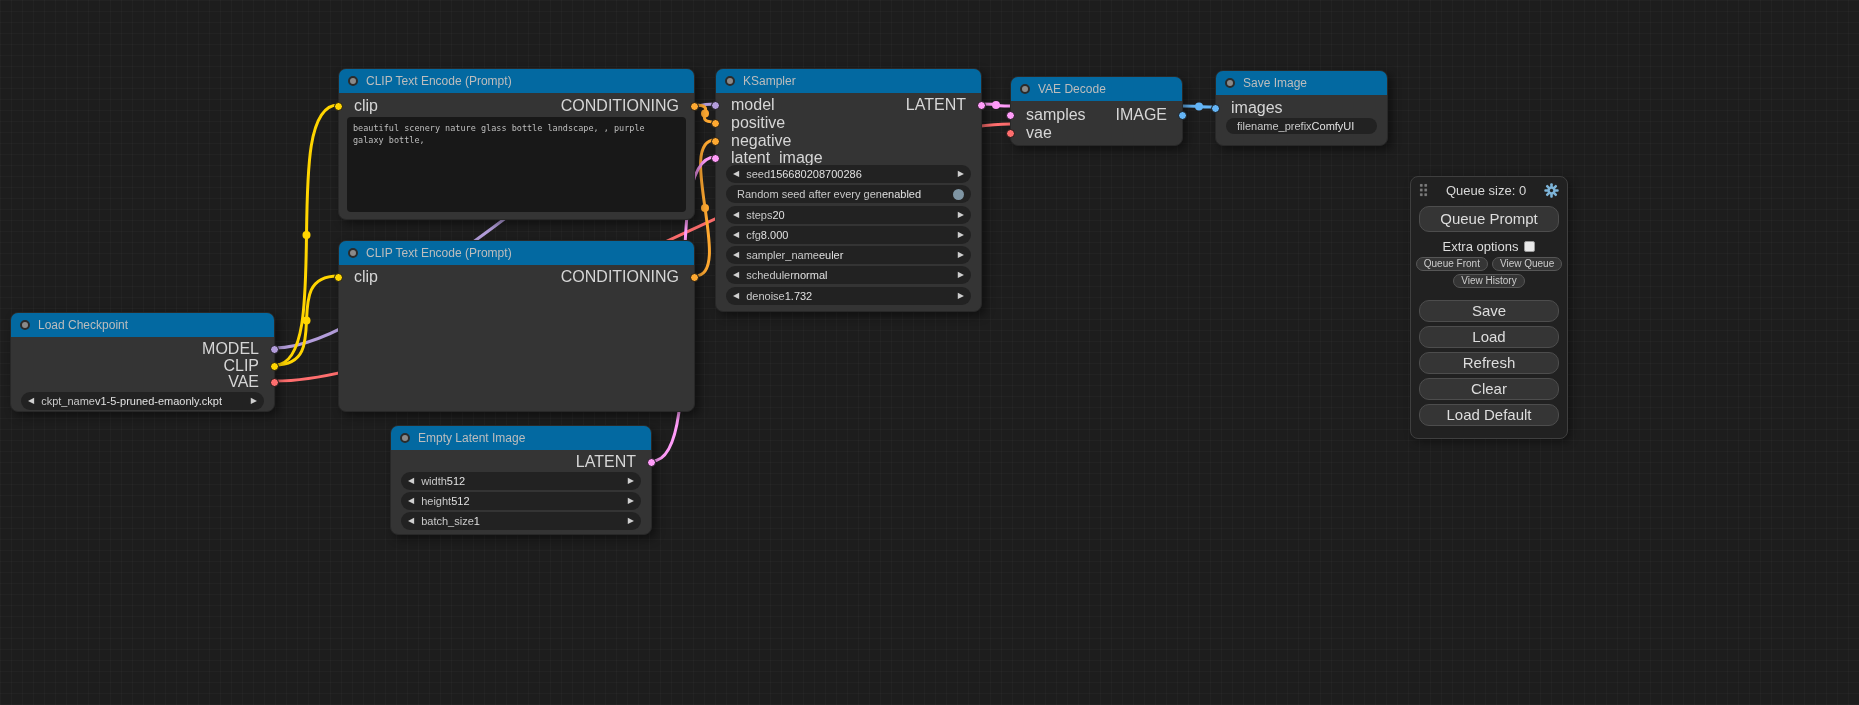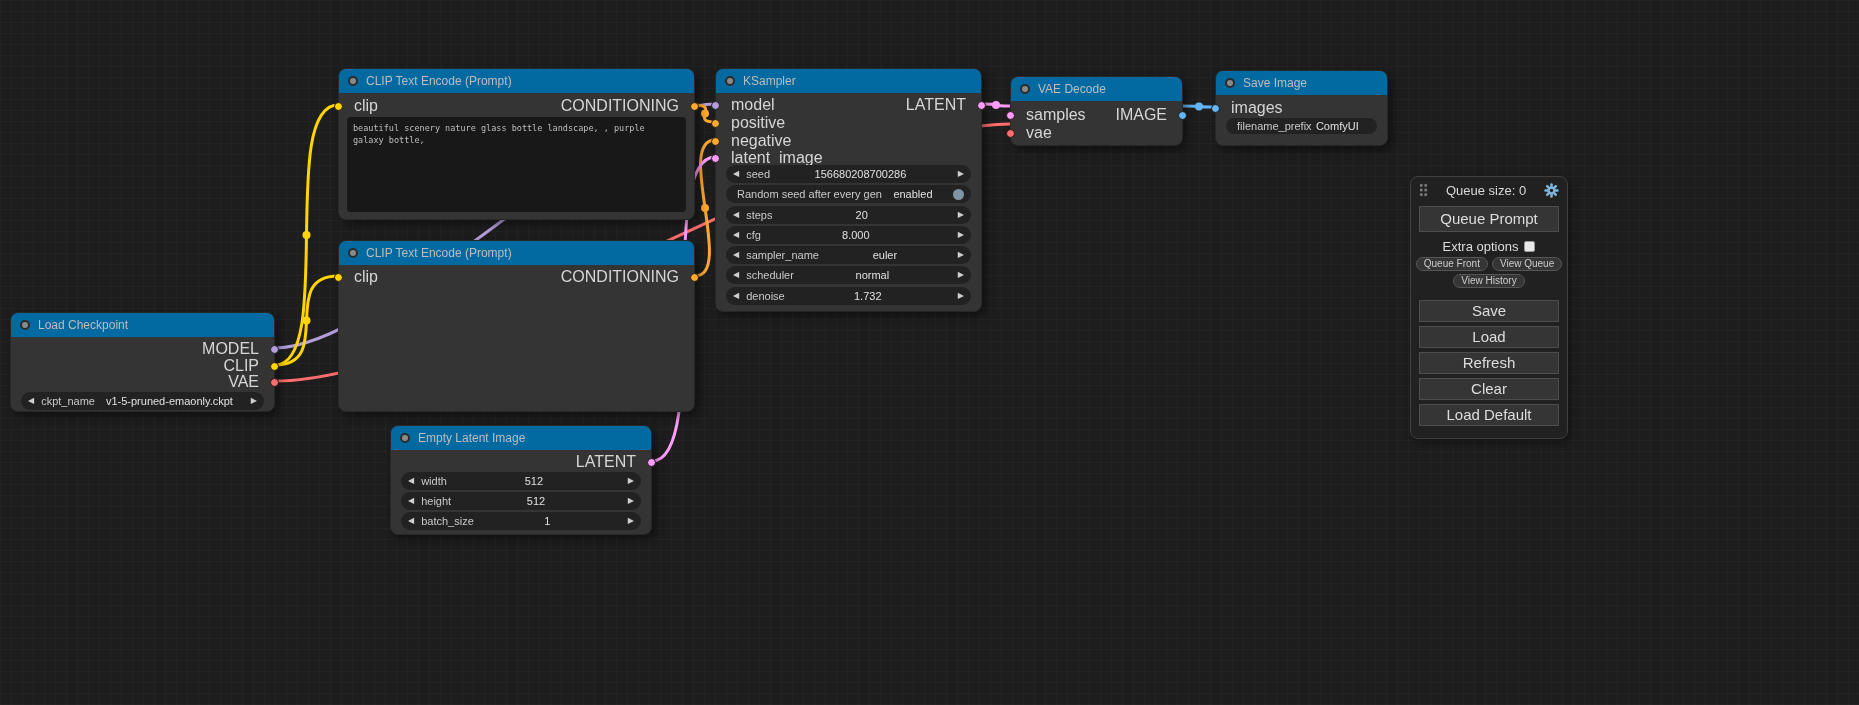--- a/index.html
+++ b/index.html
@@ -41,21 +41,21 @@
   .widget{
     position:absolute;left:10px;right:10px;height:18px;background:#222222;
     border-radius:9px;display:flex;align-items:center;box-sizing:border-box;
     font-size:11px;color:#c9c9c9;padding:0 7px;white-space:nowrap;
   }
   .arr{flex:0 0 auto;color:#cfcfcf;font-size:8px;line-height:18px;}
   .arr-l::before{content:"\25C0";}
   .arr-r::before{content:"\25B6";}
   .wlabel{margin-left:7px;flex:0 0 auto;}
   .wlabel.noarr{margin-left:4px;}
-  .wvalue{flex:1 1 auto;text-align:center;margin-right:7px;color:#e0e0e0;}
+  .wvalue{flex:1 1 auto;text-align:left;margin-right:7px;color:#e0e0e0;}
   .toggle-knob{flex:0 0 auto;width:11px;height:11px;border-radius:50%;background:#7f95a3;margin-left:2px;}
 
   .prompt-box{
     position:absolute;left:8px;right:8px;background:#181818;border-radius:4px;
     color:#bfbfbf;font-family:"DejaVu Sans Mono", monospace;font-size:8.5px;
     line-height:1.45;padding:5px 6px;box-sizing:border-box;white-space:pre-wrap;overflow:hidden;
   }
 
   
   .queue-panel{
@@ -66,21 +66,21 @@
   }
   .qp-header{display:flex;align-items:flex-start;height:18px;margin-bottom:5px;}
   .drag-handle{
     width:9px;height:14px;flex:0 0 auto;
     background-image:radial-gradient(circle,#7d7d7d 1.2px,transparent 1.7px);
     background-size:4.5px 4.7px;
   }
   .qp-title{flex:1 1 auto;text-align:center;font-size:13px;color:#d8d8d8;}
   .gear{flex:0 0 auto;cursor:pointer;}
   button.qp{
-    display:block;width:100%;background:#353535;border:1px solid #4d4d4d;border-radius:0;
+    display:block;width:100%;background:#353535;border:1px solid #4d4d4d;border-radius:10px;
     color:#dddddd;font-family:"Liberation Sans",sans-serif;font-size:15px;
     height:22px;line-height:20px;padding:0;margin:0 0 4px 0;cursor:pointer;
   }
   button.qp-primary{height:26px;line-height:24px;margin-bottom:6px;}
   .qp-extra{display:flex;align-items:center;justify-content:center;font-size:13px;height:16px;margin-bottom:3px;}
   .qp-checkbox{width:11px;height:11px;background:#e9e9e9;border:1px solid #9a9a9a;border-radius:2px;margin-left:6px;box-sizing:border-box;cursor:pointer;}
   .qp-row{display:flex;justify-content:center;gap:4px;margin-bottom:3px;}
   button.qp-small{
     background:#353535;border:1px solid #565656;border-radius:8px;color:#cccccc;
     font-family:"Liberation Sans",sans-serif;font-size:10px;height:14px;line-height:12px;

